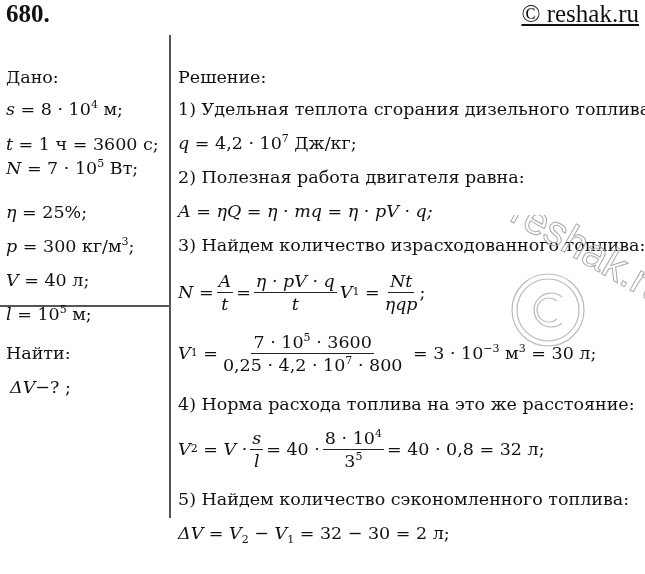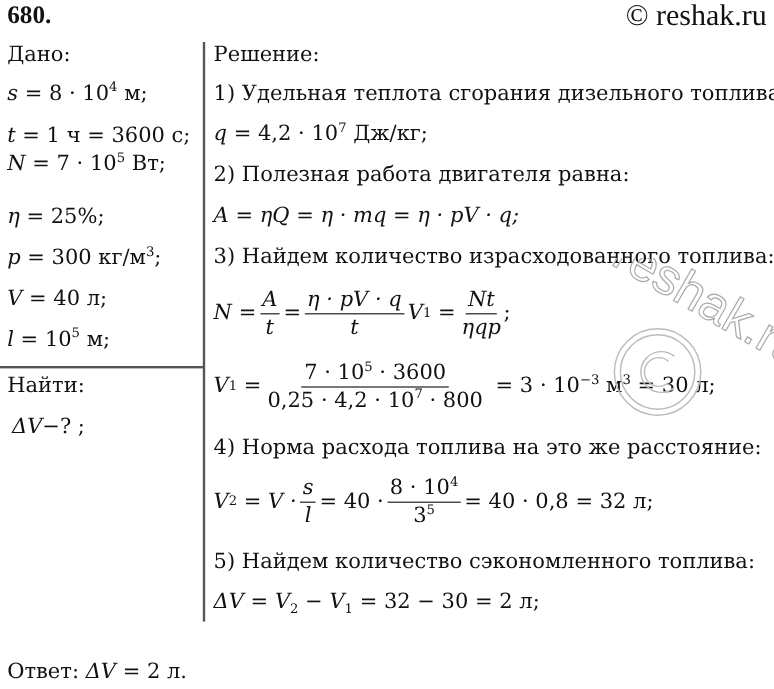--- a/index.html
+++ b/index.html
@@ -1,21 +1,21 @@
 <!DOCTYPE html>
 <html><head>
 <meta charset="utf-8">
 <style>
   html, body { margin:0; padding:0; background:#ffffff; }
   body { width:645px; height:574px; position:relative; overflow:hidden;
          font-family:"DejaVu Serif", "Liberation Serif", serif; color:#111; }
   .abs { position:absolute; white-space:nowrap; }
-  .num { left:6px; top:0px; font-family:"Liberation Serif", serif; font-weight:bold; font-size:21px;text-align:center; }
-  .copy { right:6px; top:0px; font-family:"Liberation Serif", serif; font-size:25px; }
-  .txt { font-size:17.5px; line-height:22px; }
+  .num { left:6px; top:0px; font-family:"Liberation Serif", serif; font-weight:bold; font-size:25px;text-align:center; }
+  .copy { right:6px; top:0px; font-family:"Liberation Serif", serif; font-size:25px;text-decoration:underline; }
+  .txt { font-size:17.5px; line-height:22px;margin-top:31px; }
   .m { font-style:italic; }
   sup { font-size:11px; vertical-align:7px; line-height:0; font-style:normal; }
   sub { font-size:11px; vertical-align:-4px; line-height:0; font-style:normal; }
   .vline { position:absolute; left:169px; top:35px; width:1.5px; height:483px; background:#555; }
   .hline { position:absolute; left:0; top:305px; width:170px; height:1.5px; background:#555; }
   .frac { display:inline-flex; flex-direction:column; align-items:center; vertical-align:middle; margin:0 3px; }
   .frac .n { border-bottom:1.3px solid #222; padding:0 2px; line-height:22px; }
   .frac .d { line-height:22px; padding:0 2px; }
   .wm { position:absolute; left:470px; top:215px; width:180px; height:150px; pointer-events:none; }
 </style>

